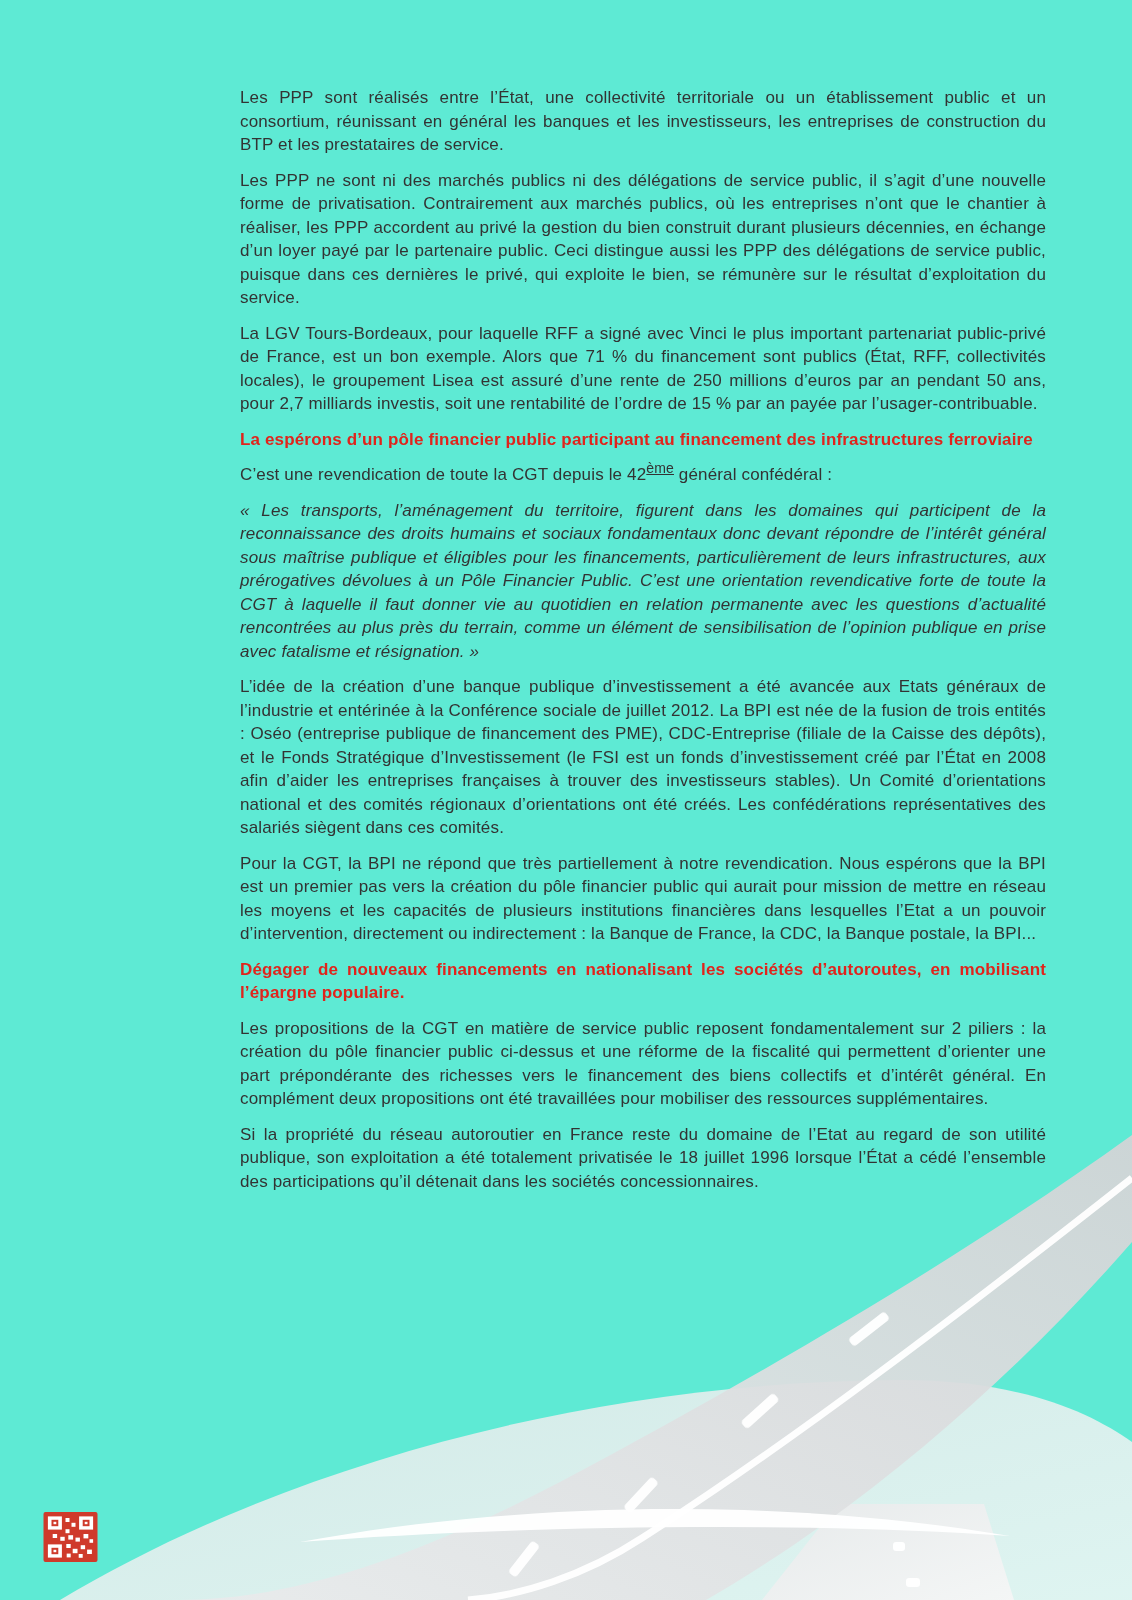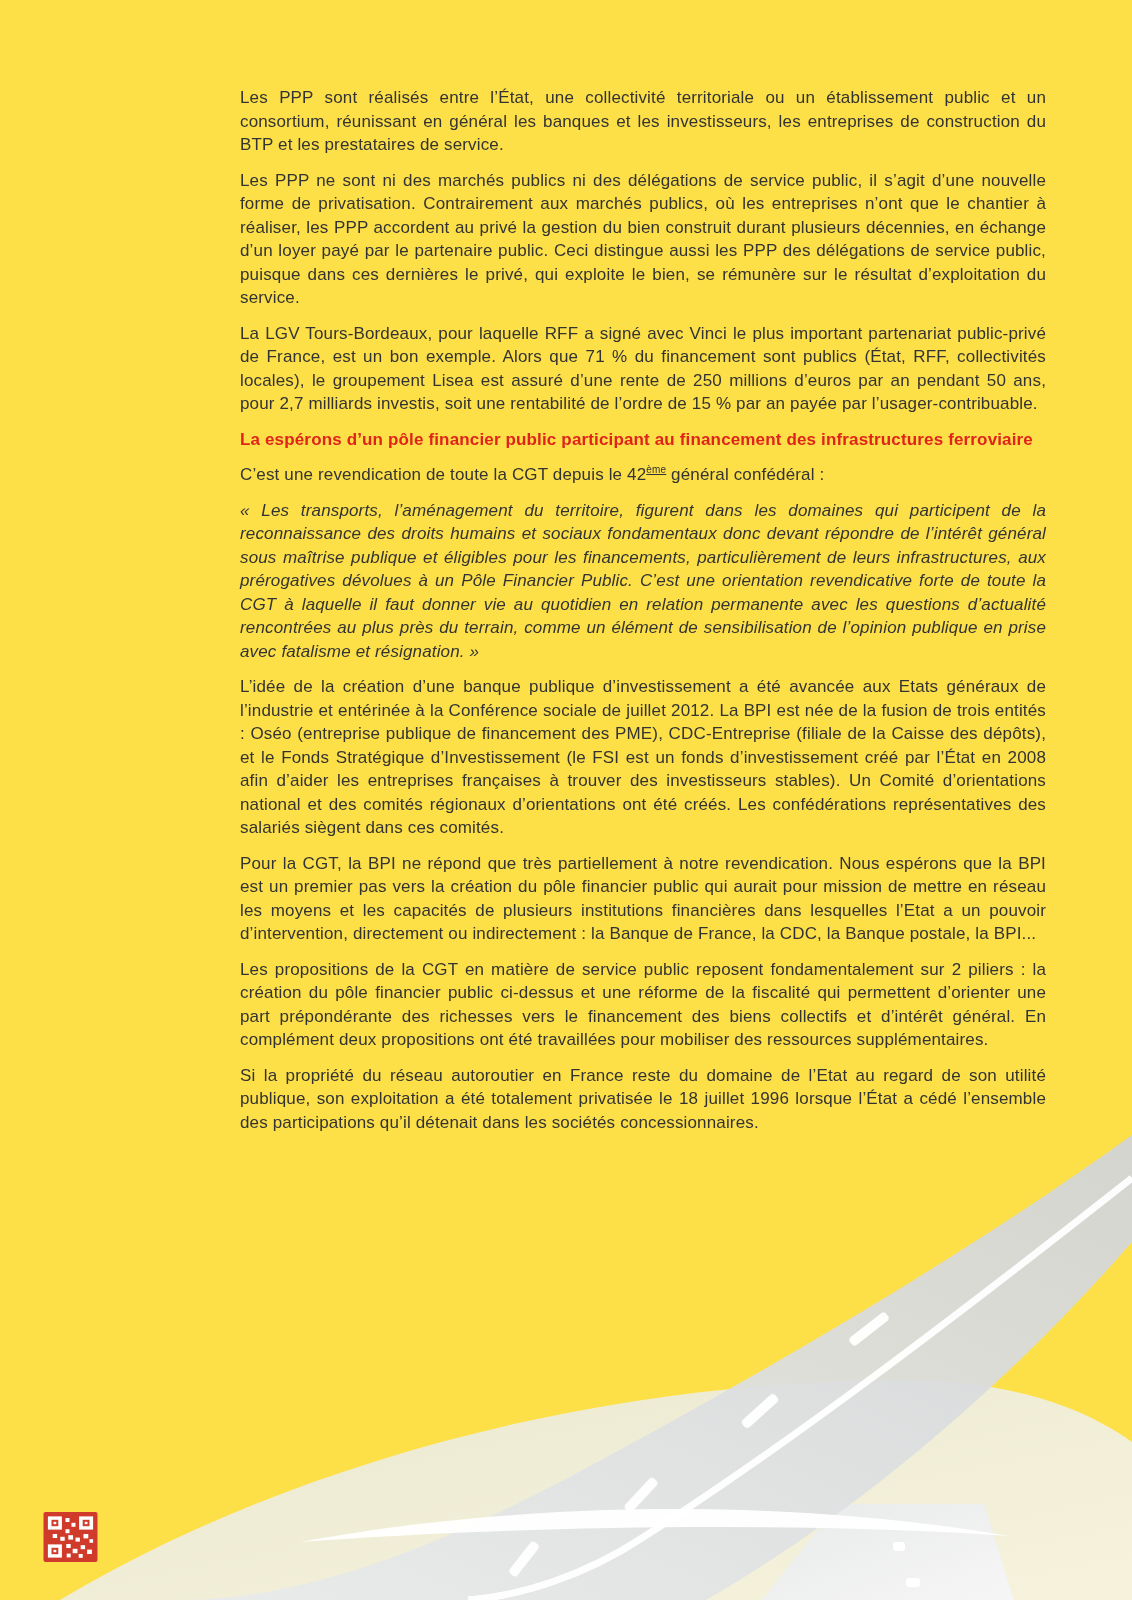--- a/index.html
+++ b/index.html
@@ -1,21 +1,21 @@
 <!DOCTYPE html>
 <html lang="fr"><head>
 <meta charset="utf-8">
 <style>
   html, body { margin: 0; padding: 0; background: #9a9a9a; }
   .page {
     position: relative;
     width: 1132px;
     height: 1600px;
     margin: 0 auto;
-    background: #fde047;
+    background: #5eead4;
     overflow: hidden;
     font-family: "Liberation Sans", sans-serif;
   }
   .watermark {
     position: absolute;
     left: 0;
     bottom: 0;
     width: 1132px;
     height: 520px;
     z-index: 0;
@@ -33,21 +33,21 @@
     letter-spacing: 0.15px;
     text-align: justify;
   }
   .content p { margin: 0 0 12px 0; }
   .heading {
     color: #e0241c;
     font-weight: bold;
   }
   .quote { font-style: italic; }
   .sup {
-    font-size: 10px;
+    font-size: 14px;
     vertical-align: super;
     line-height: 0;
     text-decoration: underline;
   }
   .qr {
     position: absolute;
     left: 43px;
     top: 1512px;
     width: 55px;
     height: 50px;
@@ -138,20 +138,21 @@
     <p><span>C’est une revendication de toute la CGT depuis le 42</span><span class="sup">ème</span><span> général confédéral :</span></p>
 
     <p class="quote">« Les transports, l’aménagement du territoire, figurent dans les domaines qui participent de la reconnaissance des droits humains et sociaux fondamentaux donc devant répondre de l’intérêt général sous maîtrise publique et éligibles pour les financements, particulièrement de leurs infrastructures, aux prérogatives dévolues à un Pôle Financier Public. C’est une orientation revendicative forte de toute la CGT à laquelle il faut donner vie au quotidien en relation permanente avec les questions d’actualité rencontrées au plus près du terrain, comme un élément de sensibilisation de l’opinion publique en prise avec fatalisme et résignation. »</p>
 
 
     <p>L’idée de la création d’une banque publique d’investissement a été avancée aux Etats généraux de l’industrie et entérinée à la Conférence sociale de juillet 2012. La BPI est née de la fusion de trois entités : Oséo (entreprise publique de financement des PME), CDC-Entreprise (filiale de la Caisse des dépôts), et le Fonds Stratégique d’Investissement (le FSI est un fonds d’investissement créé par l’État en 2008 afin d’aider les entreprises françaises à trouver des investisseurs stables). Un Comité d’orientations national et des comités régionaux d’orientations ont été créés. Les confédérations représentatives des salariés siègent dans ces comités.</p>
 
     <p>Pour la CGT, la BPI ne répond que très partiellement à notre revendication. Nous espérons que la BPI est un premier pas vers la création du pôle financier public qui aurait pour mission de mettre en réseau les moyens et les capacités de plusieurs institutions financières dans lesquelles l’Etat a un pouvoir d’intervention, directement ou indirectement : la Banque de France, la CDC, la Banque postale, la BPI...</p>
 
 
+    <p class="heading">Dégager de nouveaux financements en nationalisant les sociétés d’autoroutes, en mobilisant l’épargne populaire.</p>
 
     <p>Les propositions de la CGT en matière de service public reposent fondamentalement sur 2 piliers : la création du pôle financier public ci-dessus et une réforme de la fiscalité qui permettent d’orienter une part prépondérante des richesses vers le financement des biens collectifs et d’intérêt général. En complément deux propositions ont été travaillées pour mobiliser des ressources supplémentaires.</p>
 
 
     <p>Si la propriété du réseau autoroutier en France reste du domaine de l’Etat au regard de son utilité publique, son exploitation a été totalement privatisée le 18 juillet 1996 lorsque l’État a cédé l’ensemble des participations qu’il détenait dans les sociétés concessionnaires.</p>
 
   </div>
 
 </div>
 

